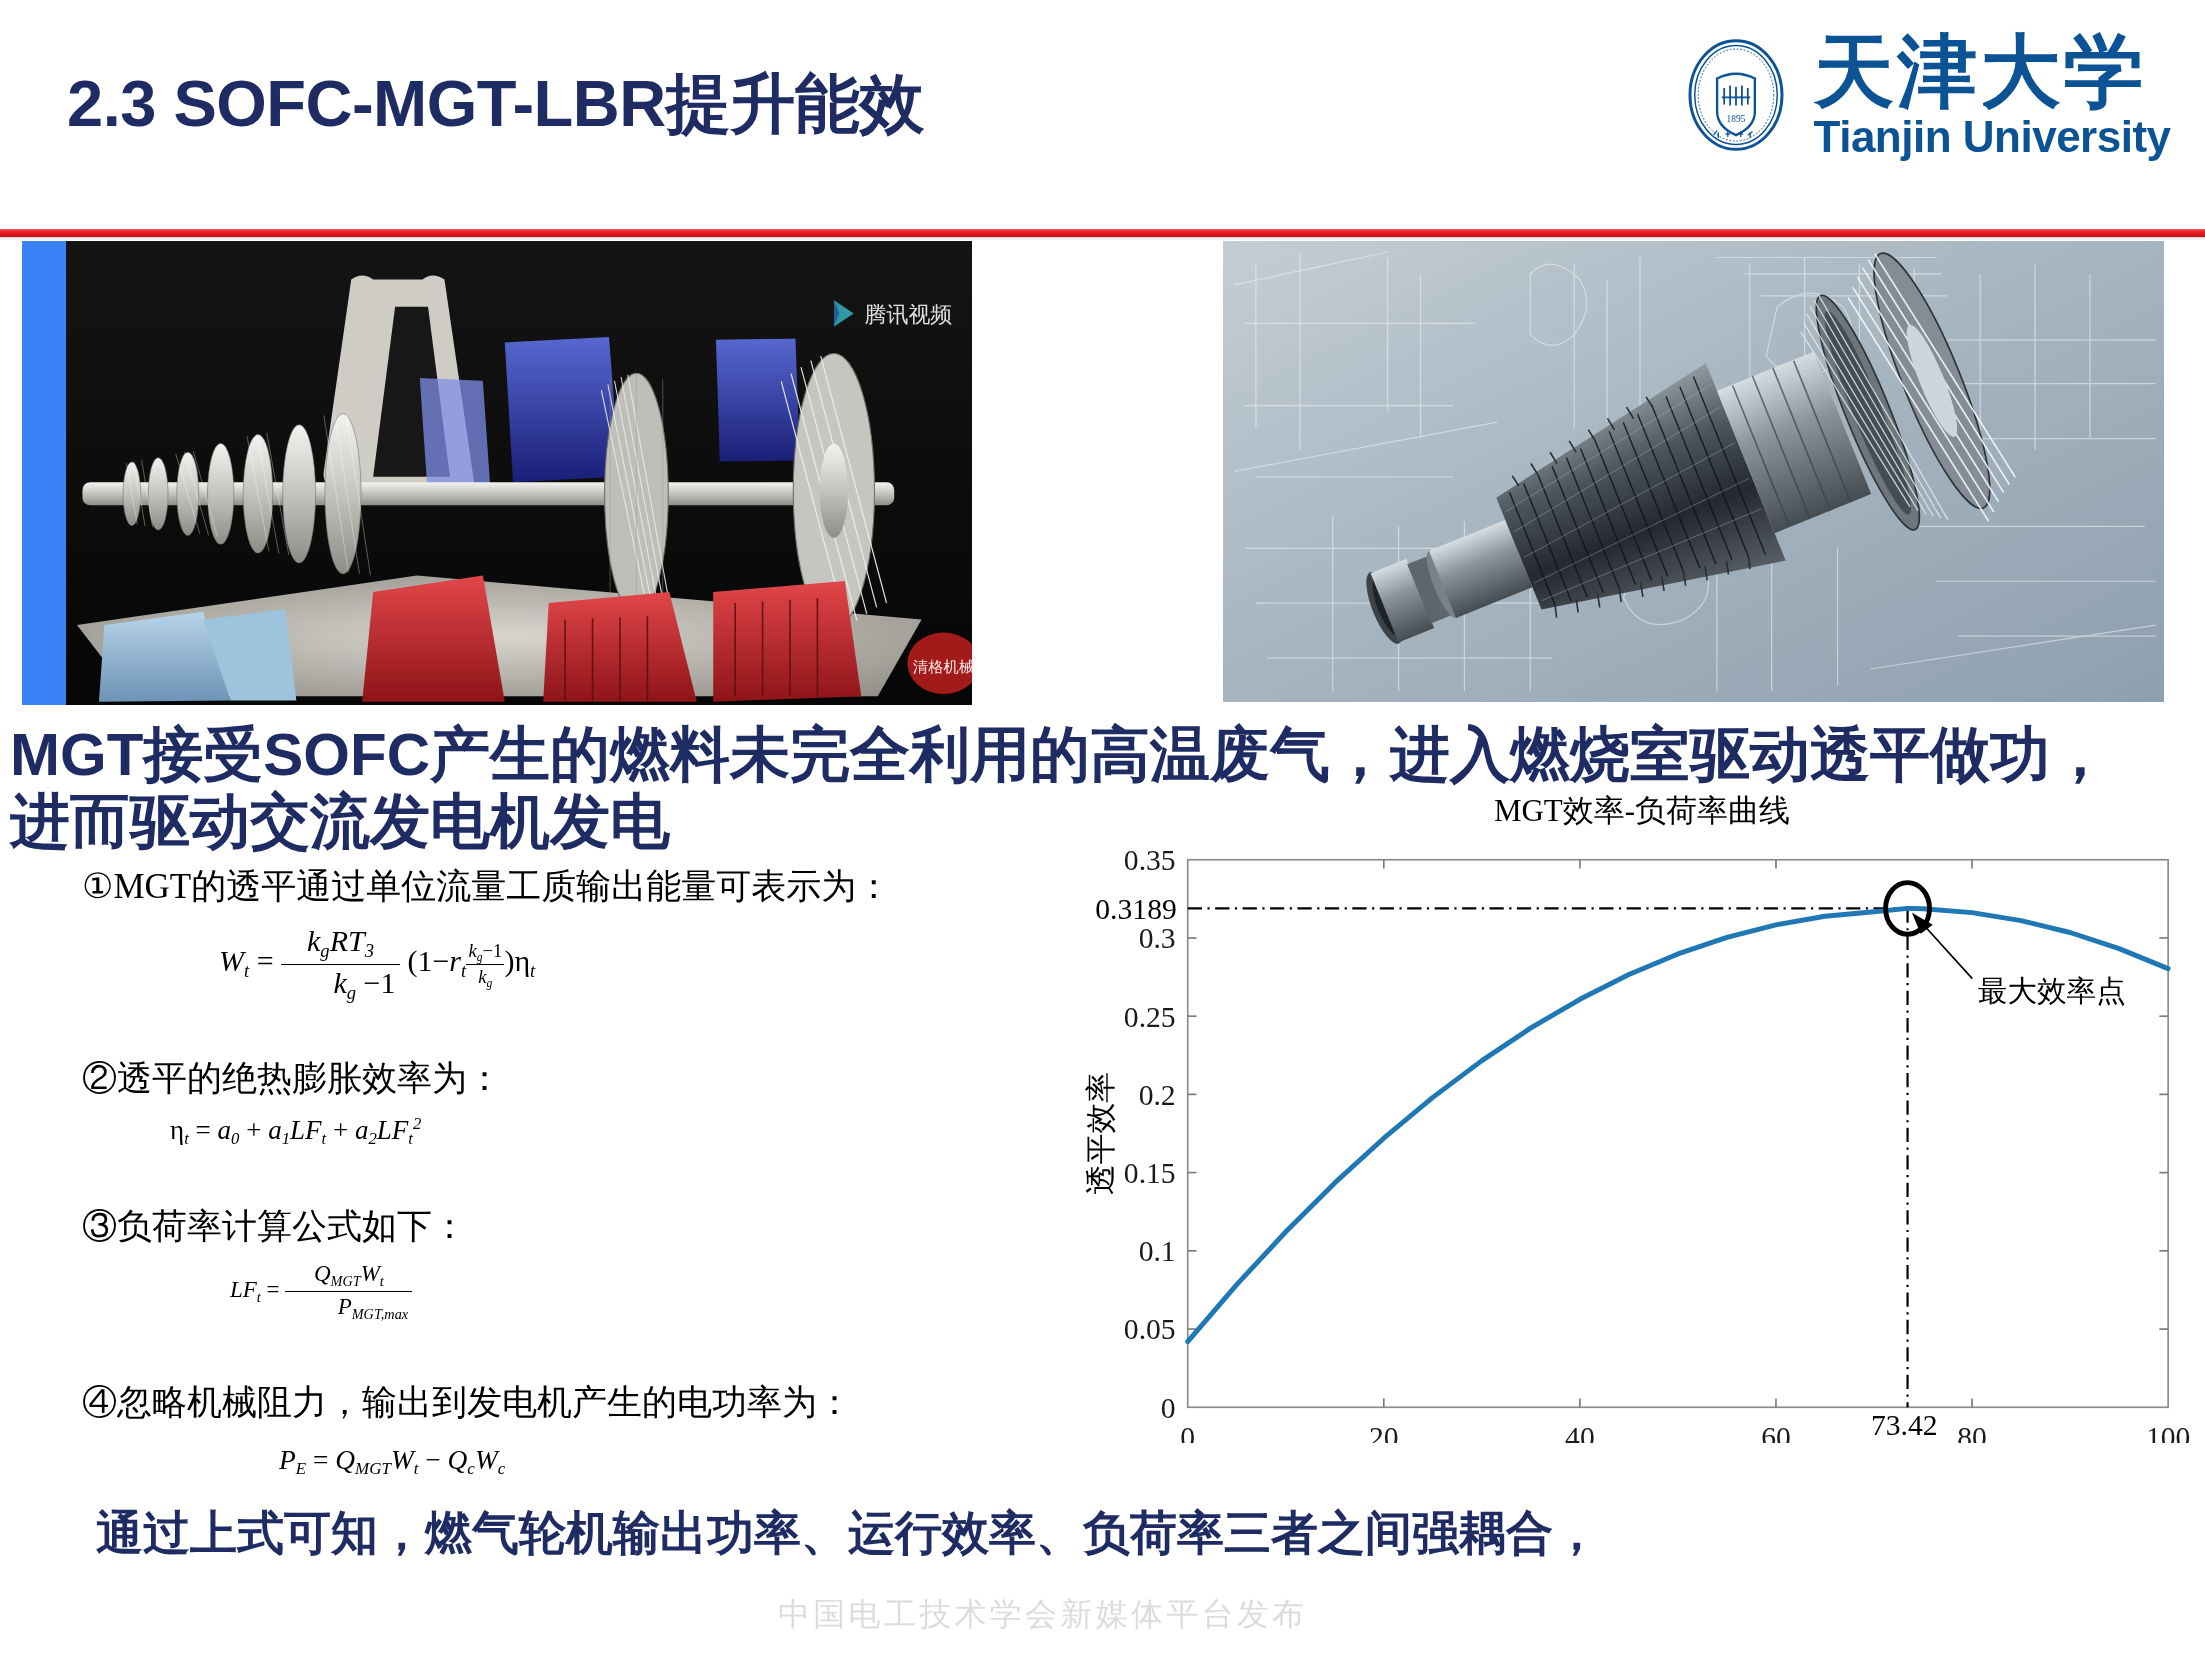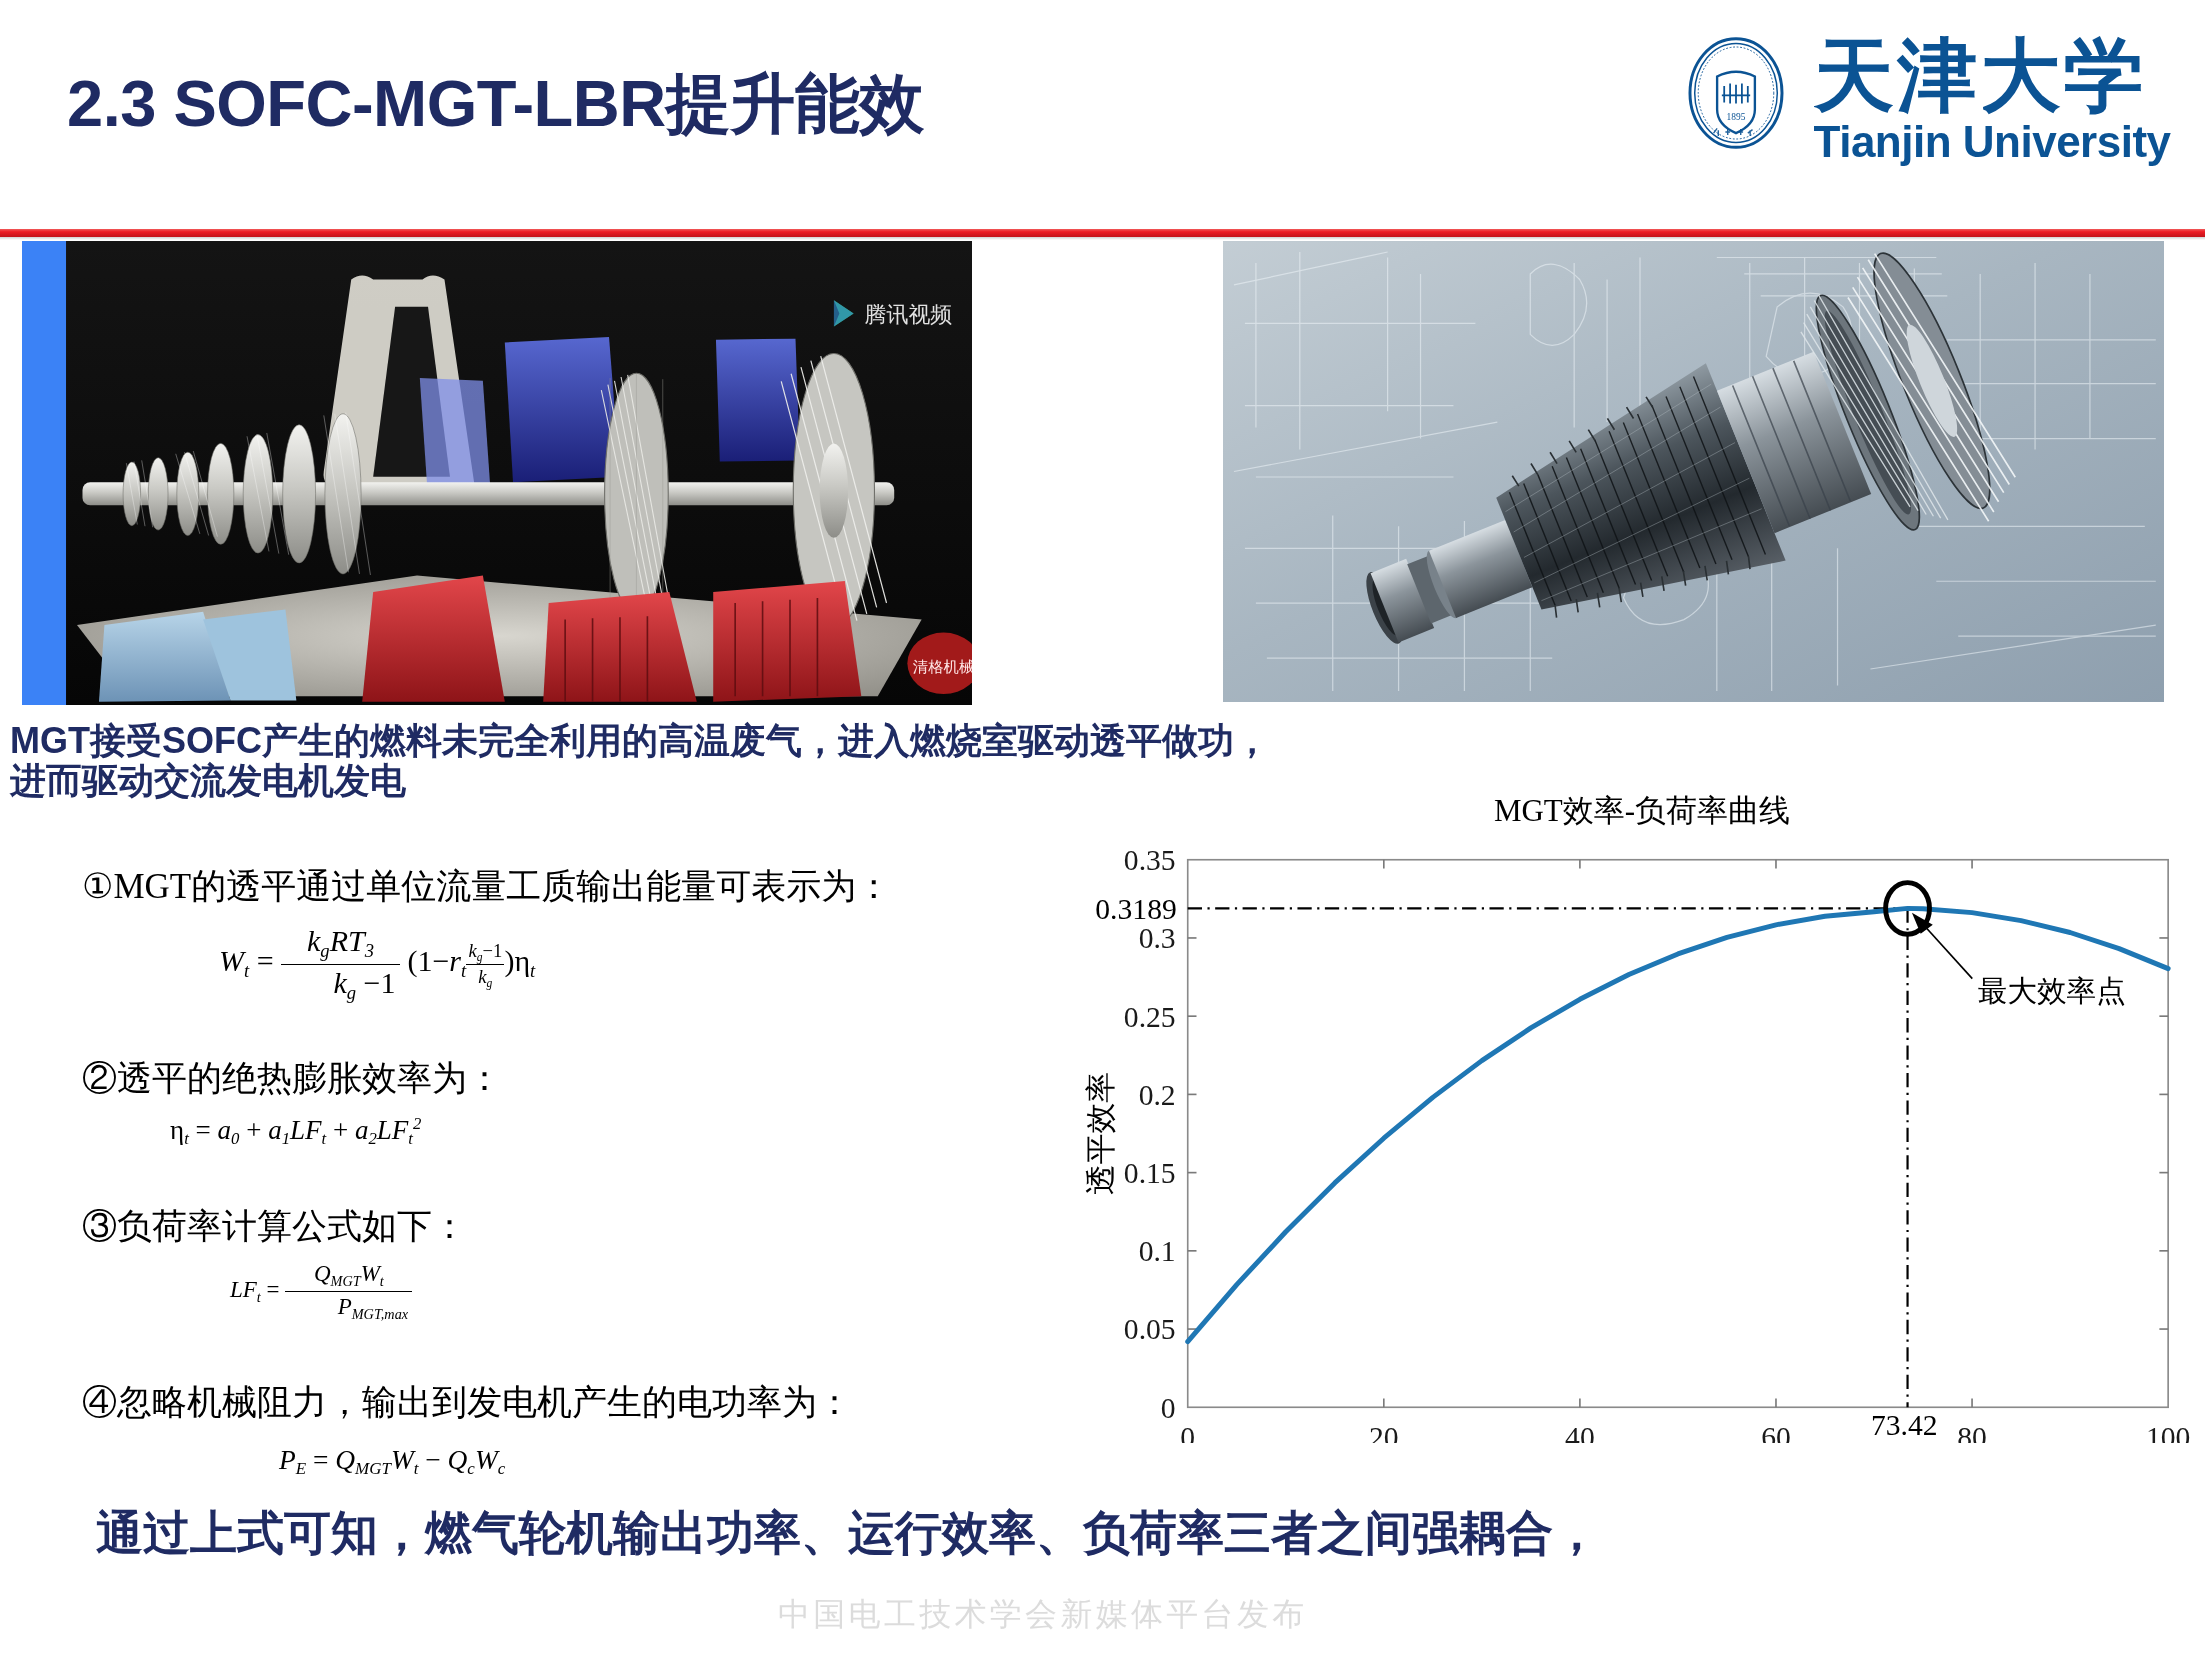--- a/index.html
+++ b/index.html
@@ -9,21 +9,21 @@
   #slide { position:relative; width:2205px; height:1198px; background:#fff; }
 
   
   #header { position:absolute; left:0; top:0; width:2205px; height:233px; }
   #slide-title {
     position:absolute; left:67px; top:60px;
     font-size:65px; font-weight:bold; letter-spacing:-0.5px;
     color:#1F2B63; white-space:nowrap;
     font-family:"Liberation Sans", sans-serif;
   }
-  #logo-block { position:absolute; right:23px; top:34px; width:505px; height:165px; display:flex; align-items:flex-start; gap:18.6px; }
+  #logo-block { position:absolute; right:23px; top:12px; width:505px; height:165px; display:flex; align-items:center; gap:18.6px; }
   #tju-seal { width:118px; height:118px; flex:0 0 auto; }
   #logo-text { display:flex; flex-direction:column; align-items:flex-start; }
   #logo-cn { width:367px; height:88px; }
   #logo-en {
     font-size:44px; font-weight:bold; color:#0B5394;
     letter-spacing:-0.5px; line-height:1; margin-top:-2.2px;
     font-family:"Liberation Sans", sans-serif;
   }
   #header-rule { position:absolute; left:0; top:229px; width:2205px; height:7.7px;
     background:linear-gradient(to bottom,#F05A5A 0%, #ED1C24 35%, #C1131A 100%); }
@@ -31,21 +31,21 @@
     background:linear-gradient(to bottom, rgba(0,0,0,0.18), rgba(0,0,0,0)); }
 
   
   .photo { position:absolute; overflow:hidden; }
   #photo-left  { left:22px;  top:241px; width:950px; height:464px; background:#3b82f6;padding-left:44px; }
   #photo-right { left:1223px; top:241px; width:941px; height:461px; background:#9fb0bd; }
 
   
   #headline {
     position:absolute; left:10px; top:721px; width:2139px;
-    color:#1F2B63; font-weight:bold; font-size:36px; line-height:1.12;
+    color:#1F2B63; font-weight:bold; font-size:60px; line-height:1.12;
     font-family:"Liberation Sans", sans-serif;
   }
   #headline .l2 { display:block; }
 
   
   #items { position:absolute; left:82px; top:867px; width:1020px; }
   .item-text {
     font-family:"Liberation Serif", serif;
     font-size:35px; color:#000; line-height:1.15; white-space:nowrap;
   }

